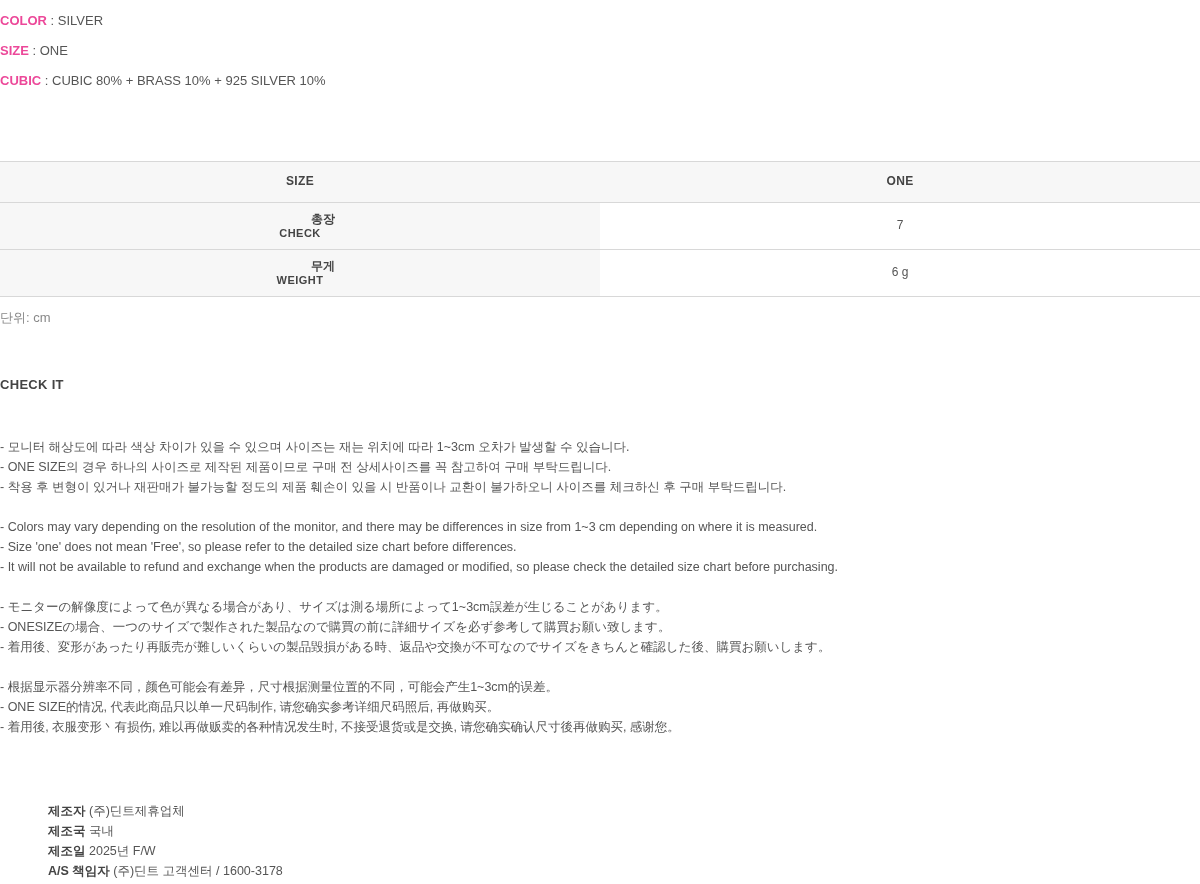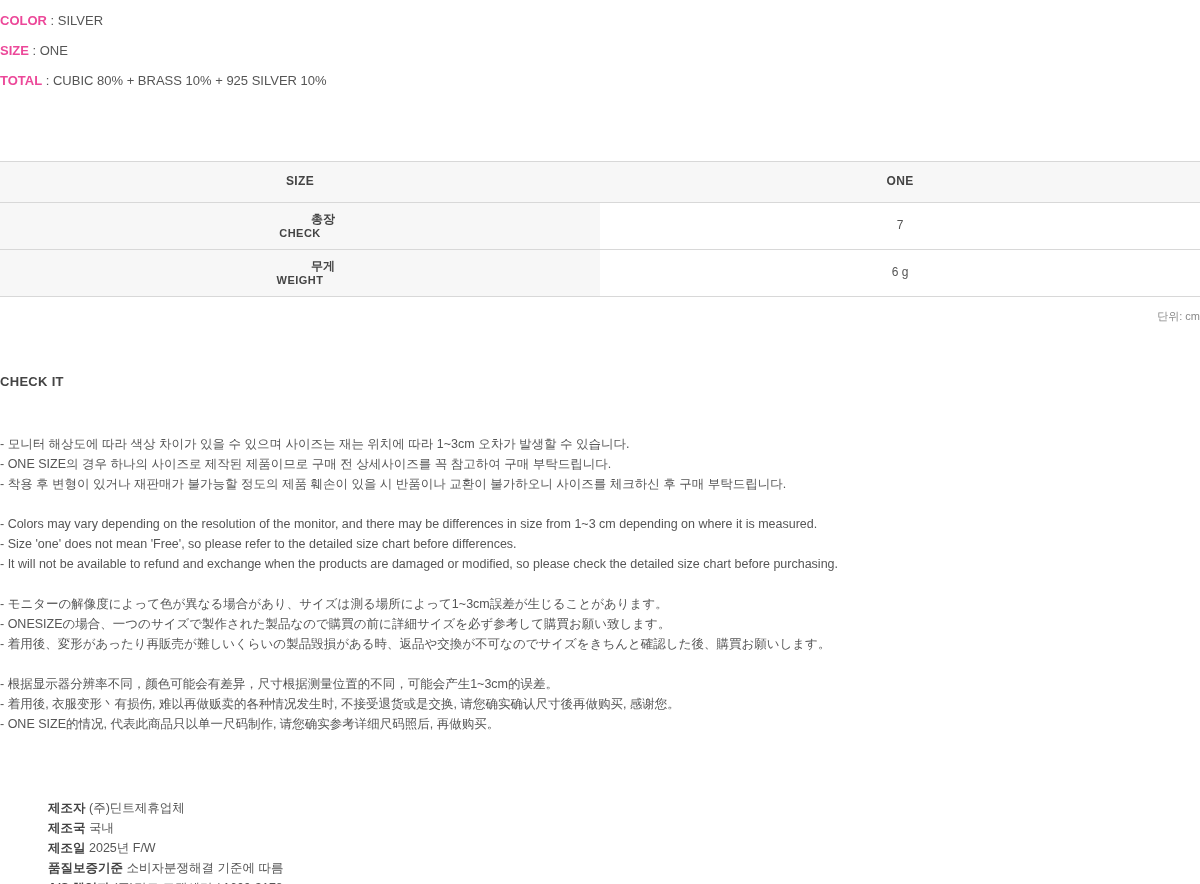--- a/index.html
+++ b/index.html
@@ -77,22 +77,22 @@
     background: #f7f7f7;
     font-weight: bold;
     color: #444444;
     line-height: 1.25;
     padding: 4px 0;
   }
   .label-ko { display: block; font-size: 12px; margin-left: 46px; }
   .label-en { display: block; font-size: 11px; letter-spacing: .5px; }
 
   .unit-note {
-    text-align: right;
-    font-size: 11px;
+    text-align: left;
+    font-size: 13px;
     color: #888888;
     padding-top: 12px;
   }
 
   
   .check-title {
     margin-top: 48px;
     font-size: 13px;
     font-weight: bold;
     color: #444444;
@@ -139,21 +139,21 @@
   <div class="spec-list">
     <div class="spec-row">
       <span class="spec-key">COLOR</span>
       <span class="spec-val">: SILVER</span>
     </div>
     <div class="spec-row">
       <span class="spec-key">SIZE</span>
       <span class="spec-val">: ONE</span>
     </div>
     <div class="spec-row">
-      <span class="spec-key">TOTAL</span>
+      <span class="spec-key">CUBIC</span>
       <span class="spec-val">: CUBIC 80% + BRASS 10% + 925 SILVER 10%</span>
     </div>
   </div>
 
   <div class="table-wrap">
     <table class="size-table">
       <colgroup>
         <col class="col-label">
         <col class="col-value">
       </colgroup>
@@ -196,42 +196,38 @@
       <div class="note-line">- Size 'one' does not mean 'Free', so please refer to the detailed size chart before differences.</div>
       <div class="note-line">- It will not be available to refund and exchange when the products are damaged or modified, so please check the detailed size chart before purchasing.</div>
     </div>
     <div class="note-group">
       <div class="note-line">- モニターの解像度によって色が異なる場合があり、サイズは測る場所によって1~3cm誤差が生じることがあります。</div>
       <div class="note-line">- ONESIZEの場合、一つのサイズで製作された製品なので購買の前に詳細サイズを必ず参考して購買お願い致します。</div>
       <div class="note-line">- 着用後、変形があったり再販売が難しいくらいの製品毀損がある時、返品や交換が不可なのでサイズをきちんと確認した後、購買お願いします。</div>
     </div>
     <div class="note-group">
       <div class="note-line">- 根据显示器分辨率不同，颜色可能会有差异，尺寸根据测量位置的不同，可能会产生1~3cm的误差。</div>
+      <div class="note-line">- ONE SIZE的情况, 代表此商品只以单一尺码制作, 请您确实参考详细尺码照后, 再做购买。</div>
       <div class="note-line">- 着用後, 衣服变形丶有损伤, 难以再做贩卖的各种情况发生时, 不接受退货或是交换, 请您确实确认尺寸後再做购买, 感谢您。</div>
-      <div class="note-line">- ONE SIZE的情况, 代表此商品只以单一尺码制作, 请您确实参考详细尺码照后, 再做购买。</div>
     </div>
   </div>
 
   <div class="maker">
     <div class="maker-row">
       <span class="maker-key">제조자</span>
       <span class="maker-val">(주)딘트제휴업체</span>
     </div>
     <div class="maker-row">
       <span class="maker-key">제조국</span>
       <span class="maker-val">국내</span>
     </div>
     <div class="maker-row">
       <span class="maker-key">제조일</span>
       <span class="maker-val">2025년 F/W</span>
     </div>
     <div class="maker-row">
-      <span class="maker-key">품질보증기준</span>
-      <span class="maker-val">소비자분쟁해결 기준에 따름</span>
-    </div>
-    <div class="maker-row">
       <span class="maker-key">A/S 책임자</span>
       <span class="maker-val">(주)딘트 고객센터 / 1600-3178</span>
     </div>
   </div>
 
   <div class="bottom-pad"></div>
 </div>
 
 </body></html>

